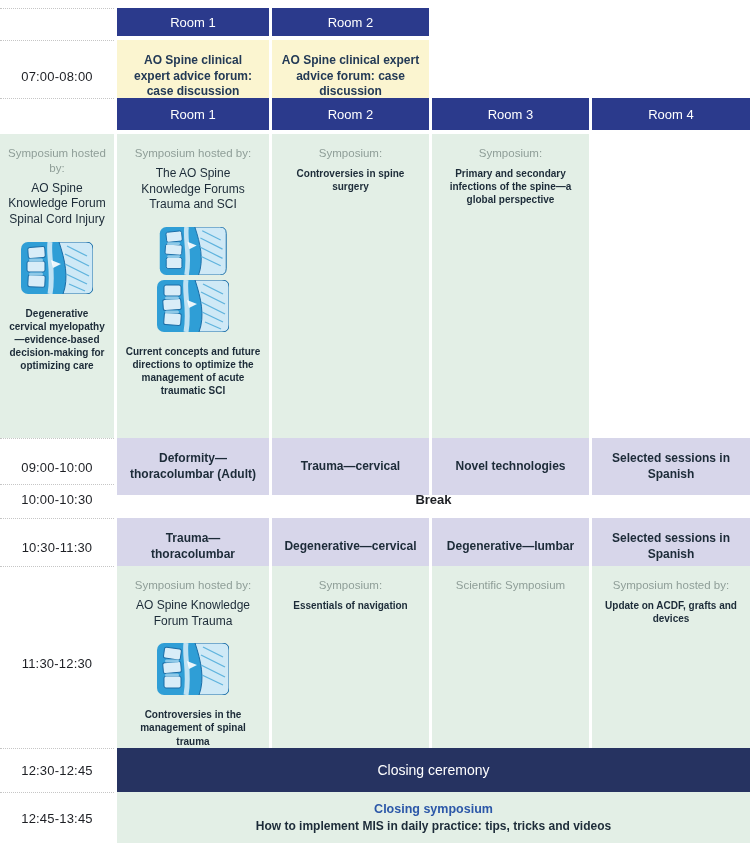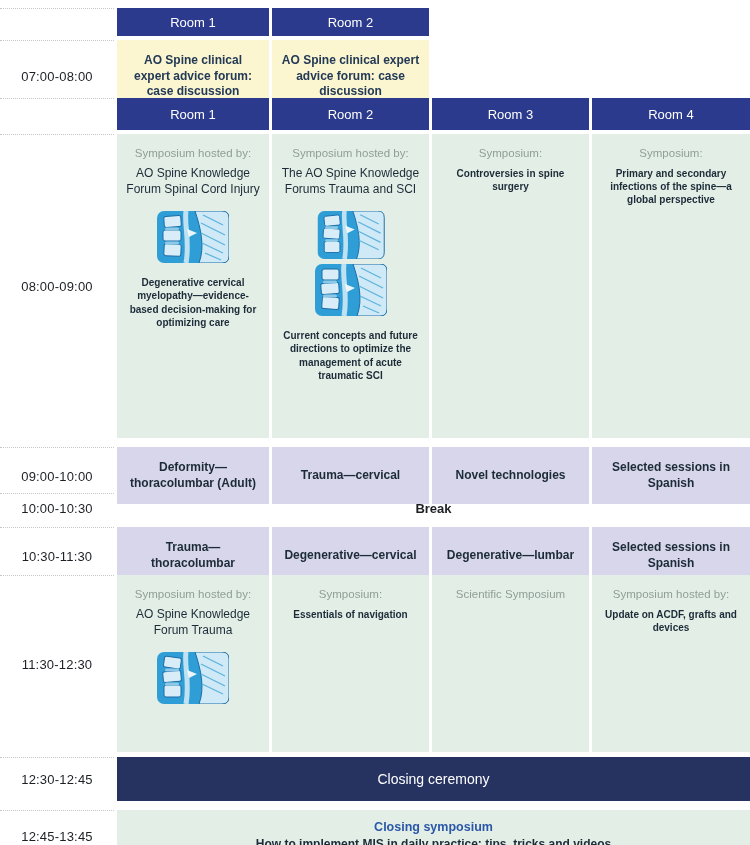--- a/index.html
+++ b/index.html
@@ -8,21 +8,21 @@
     font-family:"Liberation Sans","DejaVu Sans",sans-serif;
     padding-top:4px;
     -webkit-font-smoothing:antialiased;
   }
   .row{
     display:grid;
     grid-template-columns:114px 152px 157px 157px 158px;
     column-gap:3px;
     margin-top:4px;
   }
-  .mt3{margin-top:9px}.mt5{margin-top:5px}
+  .mt3{margin-top:0}.mt5{margin-top:5px}
   .r-hdr1{height:28px}.r-0700{height:53px}.r-hdr2{height:32px}
   .r-0800{height:304px}.r-0900{height:41px}.r-break{height:30px}
   .r-1030{height:44px}.r-1130{height:177px}.r-1230{height:44px}.r-1245{height:51px}
 
   .time{
     display:flex;align-items:center;justify-content:center;
     font-size:13px;color:#1d1f24;letter-spacing:.2px;
     border-top:1px dotted #c6c6c6;
     text-align:center;
   }
@@ -91,21 +91,20 @@
 
 <div class="row r-hdr2 mt5">
   <div class="time"></div>
   <div class="hdr">Room 1</div>
   <div class="hdr">Room 2</div>
   <div class="hdr">Room 3</div>
   <div class="hdr">Room 4</div>
 </div>
 
 <div class="row r-0800">
-  <div class="time">08:00-09:00</div>
 
   <div class="cell green top">
     <div class="kicker">Symposium hosted by:</div>
     <div class="host">AO Spine Knowledge Forum Spinal Cord Injury</div>
     <div class="img-wrap">
       <svg width="72" height="52" viewBox="0 0 72 52">
         <rect x="0" y="0" width="72" height="52" rx="7" fill="#2f9ed6"></rect>
         <path d="M38,0 L65,0 Q72,0 72,7 L72,45 Q72,52 65,52 L42,52 C48,36 44,18 38,0 Z" fill="#cfe9f6" stroke="#1a6ca6" stroke-width="1"></path>
         <g stroke="#5fb3dd" stroke-width="1.3">
           <line x1="46" y1="4" x2="66" y2="14"></line>
@@ -253,20 +252,21 @@
           <rect x="6" y="19" width="18" height="11" rx="2" transform="rotate(-5 15 24)"></rect>
           <rect x="7" y="33" width="17" height="12" rx="2"></rect>
         </g>
         <g fill="#8ec9e8">
             <rect x="8" y="16.5" width="14" height="3" rx="1.5"></rect>
             <rect x="8" y="30.5" width="14" height="3" rx="1.5"></rect>
           </g>
         <path d="M30 18 L40 22 L32 26 Z" fill="#ffffff" opacity="0.9"></path>
       </svg>
     </div>
+    <div class="s-title">Controversies in the management of spinal trauma</div>
   </div>
 
   <div class="cell green top">
     <div class="kicker">Symposium:</div>
     <div class="s-title">Essentials of navigation</div>
   </div>
 
   <div class="cell green top">
     <div class="kicker">Scientific Symposium</div>
   </div>

